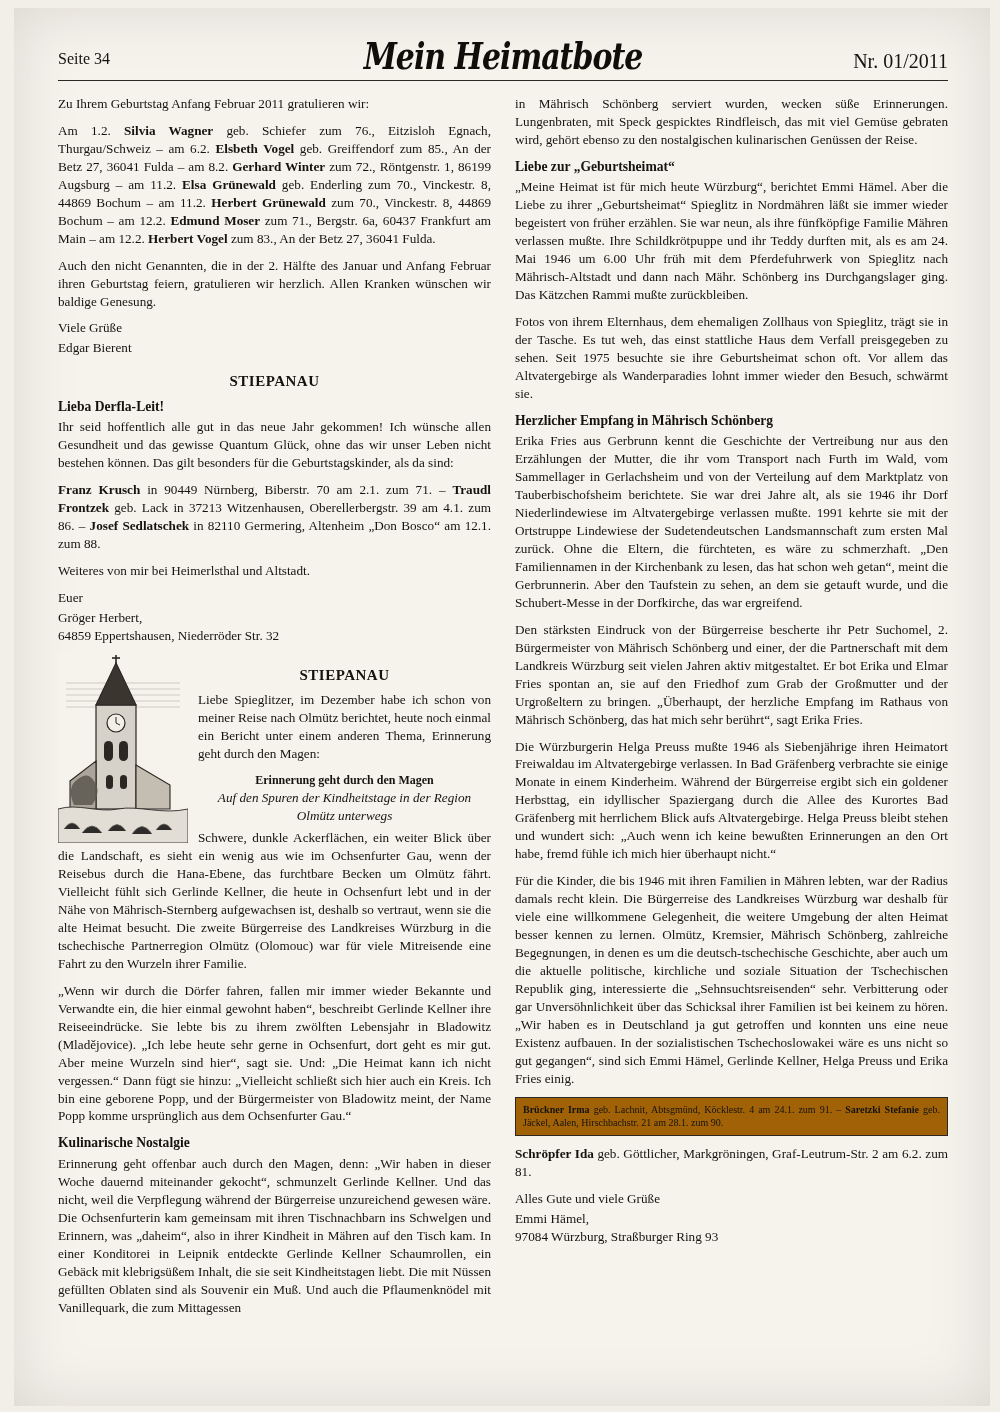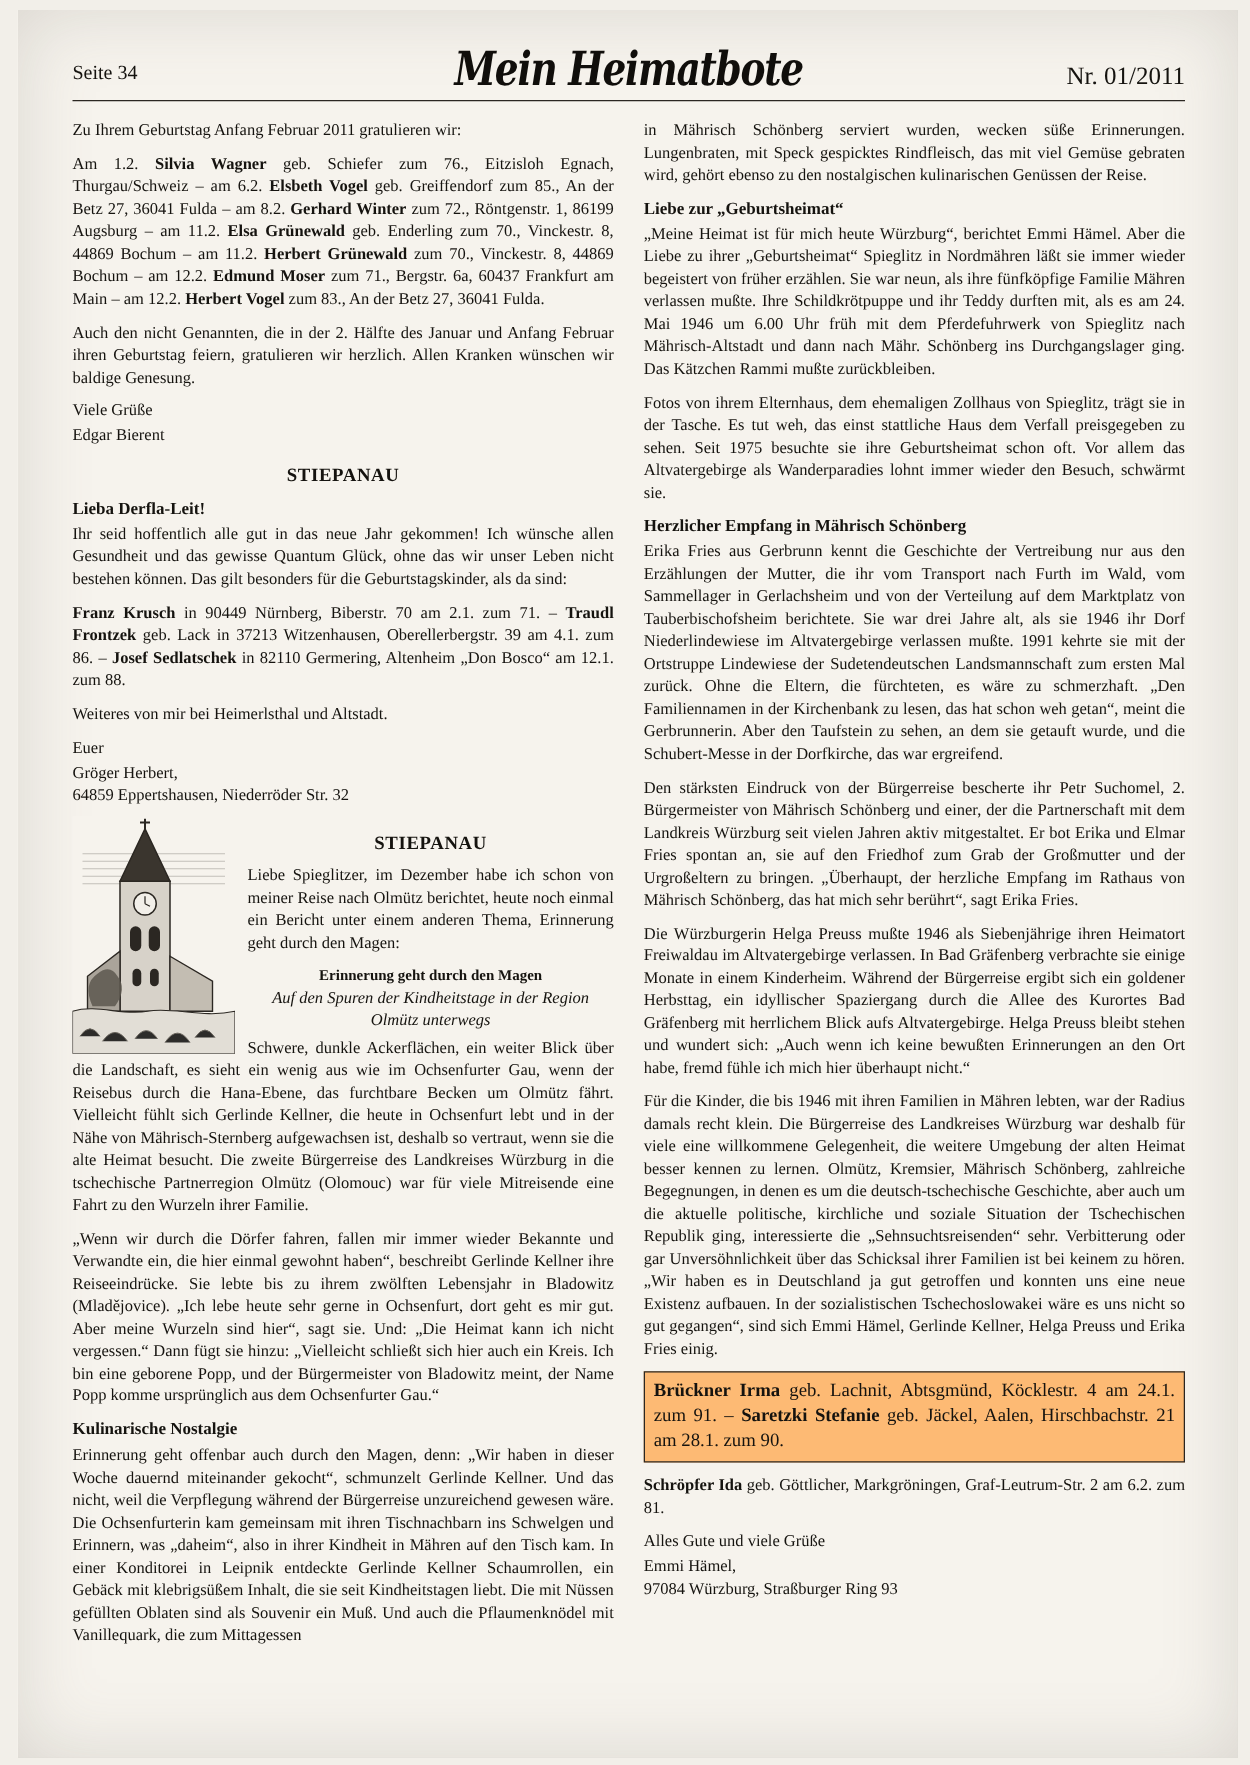--- a/index.html
+++ b/index.html
@@ -110,24 +110,24 @@
     width: 130px;
     height: 190px;
     margin: 2px 10px 4px 0;
     position: relative;
     background: #f6f3ed;
   }
   .illo svg { display: block; }
   
   .notice-box {
     border: 1px solid #2b2722;
-    background: #fdba74;
+    background: #a16207;
     padding: 5px 7px;
     margin: 6px 0 9px 0;
-    font-size: 15px;
+    font-size: 10px;
     line-height: 1.36;
   }
   .spacer-sm { height: 6px; }
 </style>
 </head>
 <body>
 
 <div class="page">
   <div class="paper-edge"></div>
   <div class="content">

